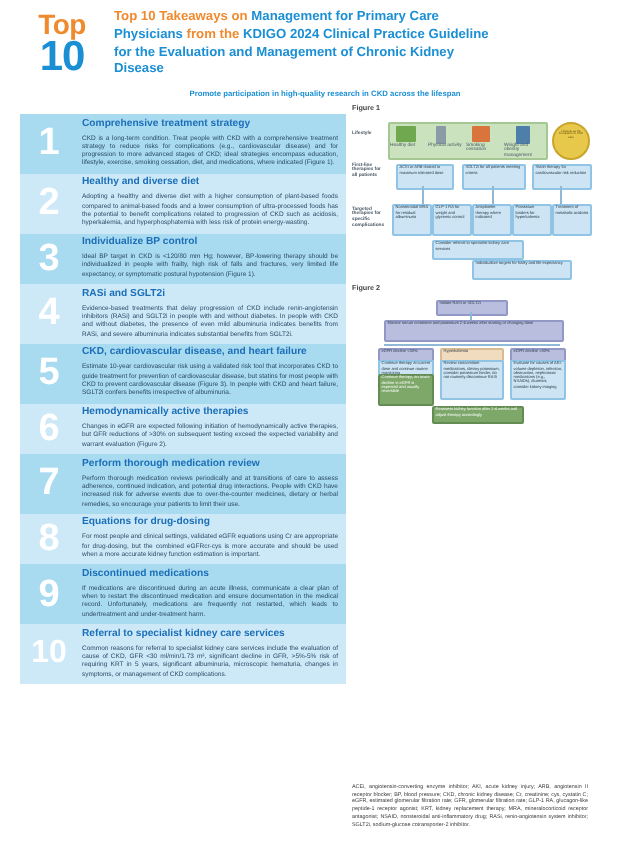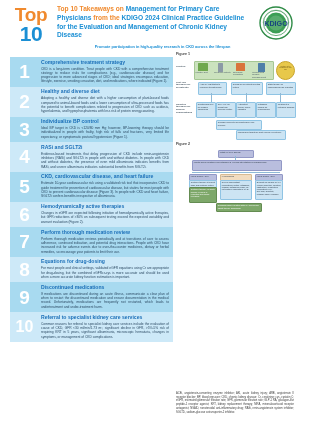--- a/index.html
+++ b/index.html
@@ -12,21 +12,21 @@
   }
   
   .header{
     position:absolute;left:0;top:0;width:298px;height:52px;
   }
   .top10{
     position:absolute;left:8px;top:5px;width:46px;text-align:center;
     line-height:1;
   }
   .top10 .w-top{
-    display:block;font-size:19px;font-weight:bold;color:#F08A2E;
+    display:block;font-size:14px;font-weight:bold;color:#F08A2E;
     letter-spacing:-0.3px;
   }
   .top10 .w-num{
     display:block;font-size:21px;font-weight:bold;color:#1B8FD4;
     letter-spacing:-0.5px;margin-top:-1px;
   }
   .head-title{
     position:absolute;left:57px;top:5px;width:195px;
     font-size:6.6px;font-weight:bold;line-height:1.33;
     color:#F08A2E;
@@ -98,30 +98,20 @@
     <span class="w-top">Top</span>
     <span class="w-num">10</span>
   </div>
 
   <div class="head-title">
     <span>Top 10 Takeaways on </span><span class="hl">Management for Primary Care Physicians</span><span> from the </span><span class="hl">KDIGO 2024 Clinical Practice Guideline for the Evaluation and Management of Chronic Kidney Disease</span>
   </div>
 
   <div class="head-sub">Promote participation in high-quality research in CKD across the lifespan</div>
 
-  <div class="logo">
-    <svg width="34" height="34" viewBox="0 0 34 34">
-      <circle cx="17" cy="17" r="16" fill="#ffffff" stroke="#2E8B46" stroke-width="1.4"></circle>
-      <circle cx="17" cy="17" r="12.6" fill="#ffffff" stroke="#2E8B46" stroke-width="0.7"></circle>
-      <circle cx="17" cy="17" r="10.4" fill="#3C9E55"></circle>
-      <circle cx="17" cy="17" r="7.6" fill="#ffffff" opacity="0.15"></circle>
-      <text x="17" y="19.6" font-family="'Liberation Sans',sans-serif" font-size="7.2" font-weight="bold" fill="#17457E" text-anchor="middle">KDIGO</text>
-      <path d="M4 17a13 13 0 0 1 26 0" fill="none" stroke="#2E8B46" stroke-width="0.5" opacity="0.6"></path>
-    </svg>
-  </div>
 </div>
 
 <div class="list">
     <div class="row odd">
       <div class="num">1</div>
       <div class="body">
         <p class="r-title">Comprehensive treatment strategy</p>
         <p class="r-text">CKD is a long-term condition. Treat people with CKD with a comprehensive treatment strategy to reduce risks for complications (e.g., cardiovascular disease) and for progression to more advanced stages of CKD; ideal strategies encompass education, lifestyle, exercise, smoking cessation, diet, and medications, where indicated (Figure 1).</p>
       </div>
     </div>

